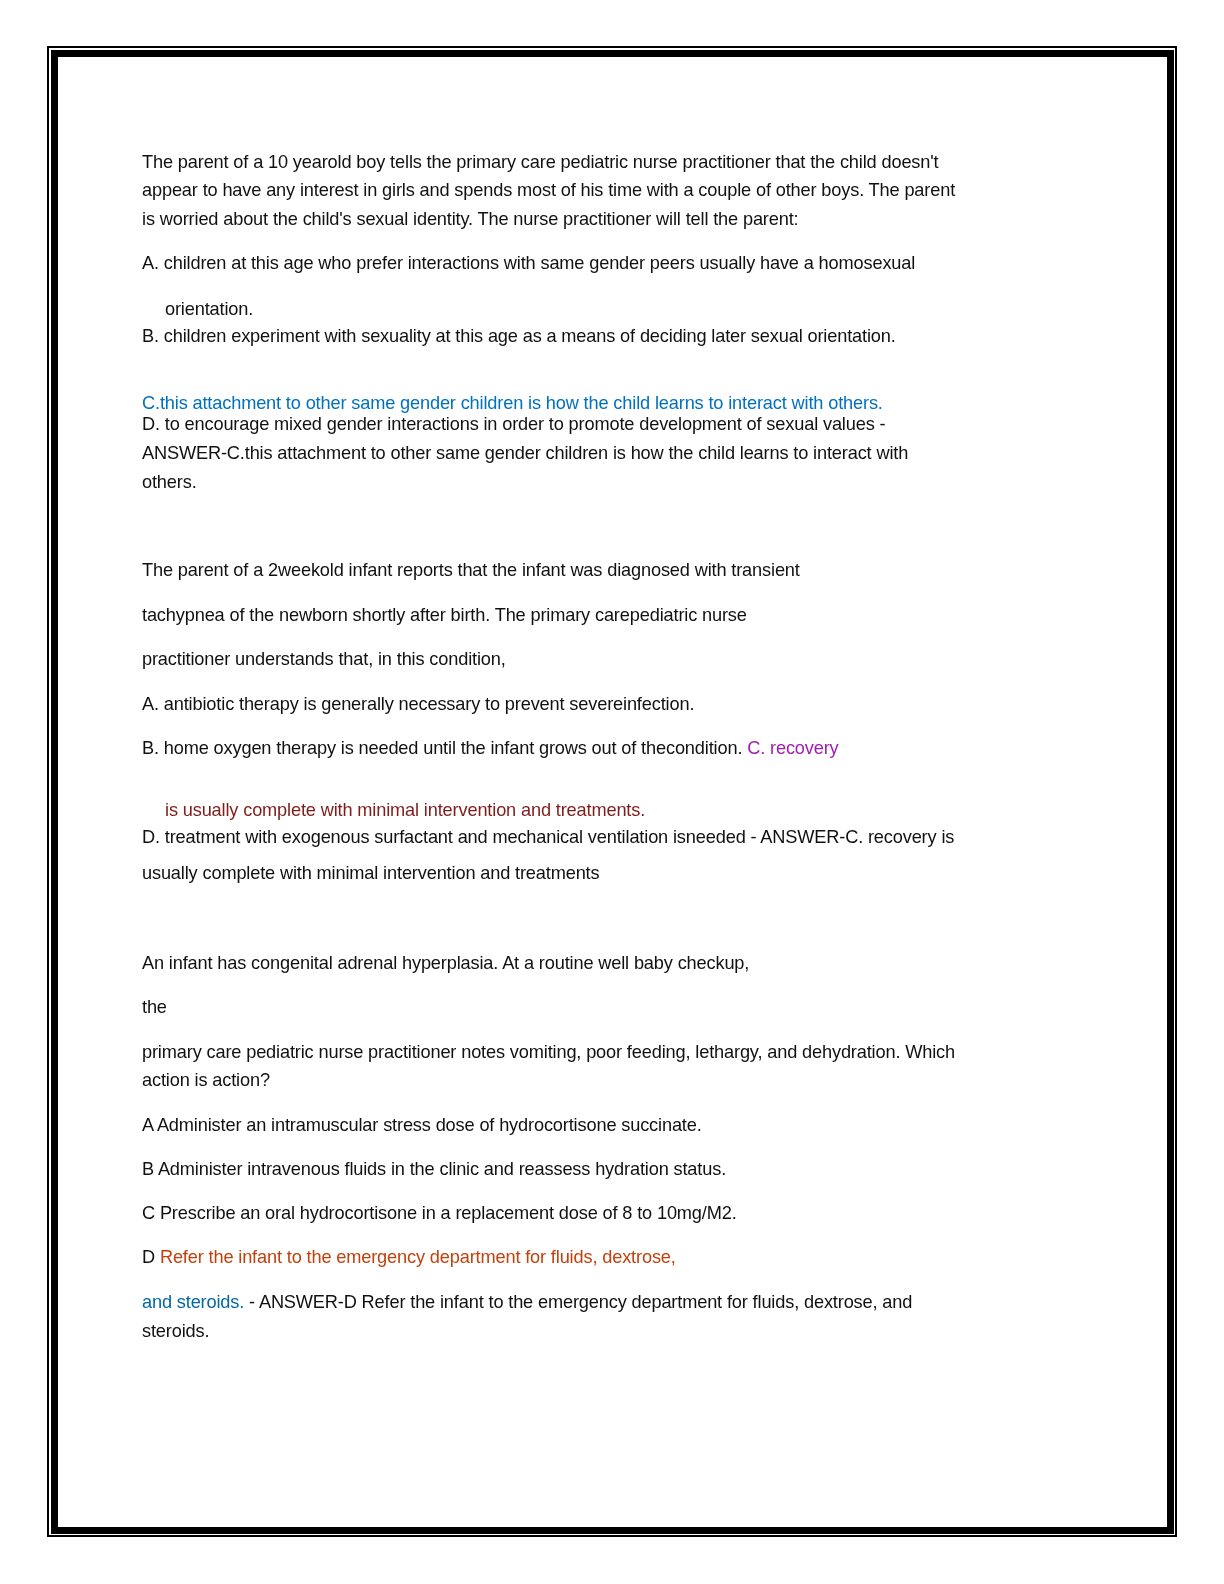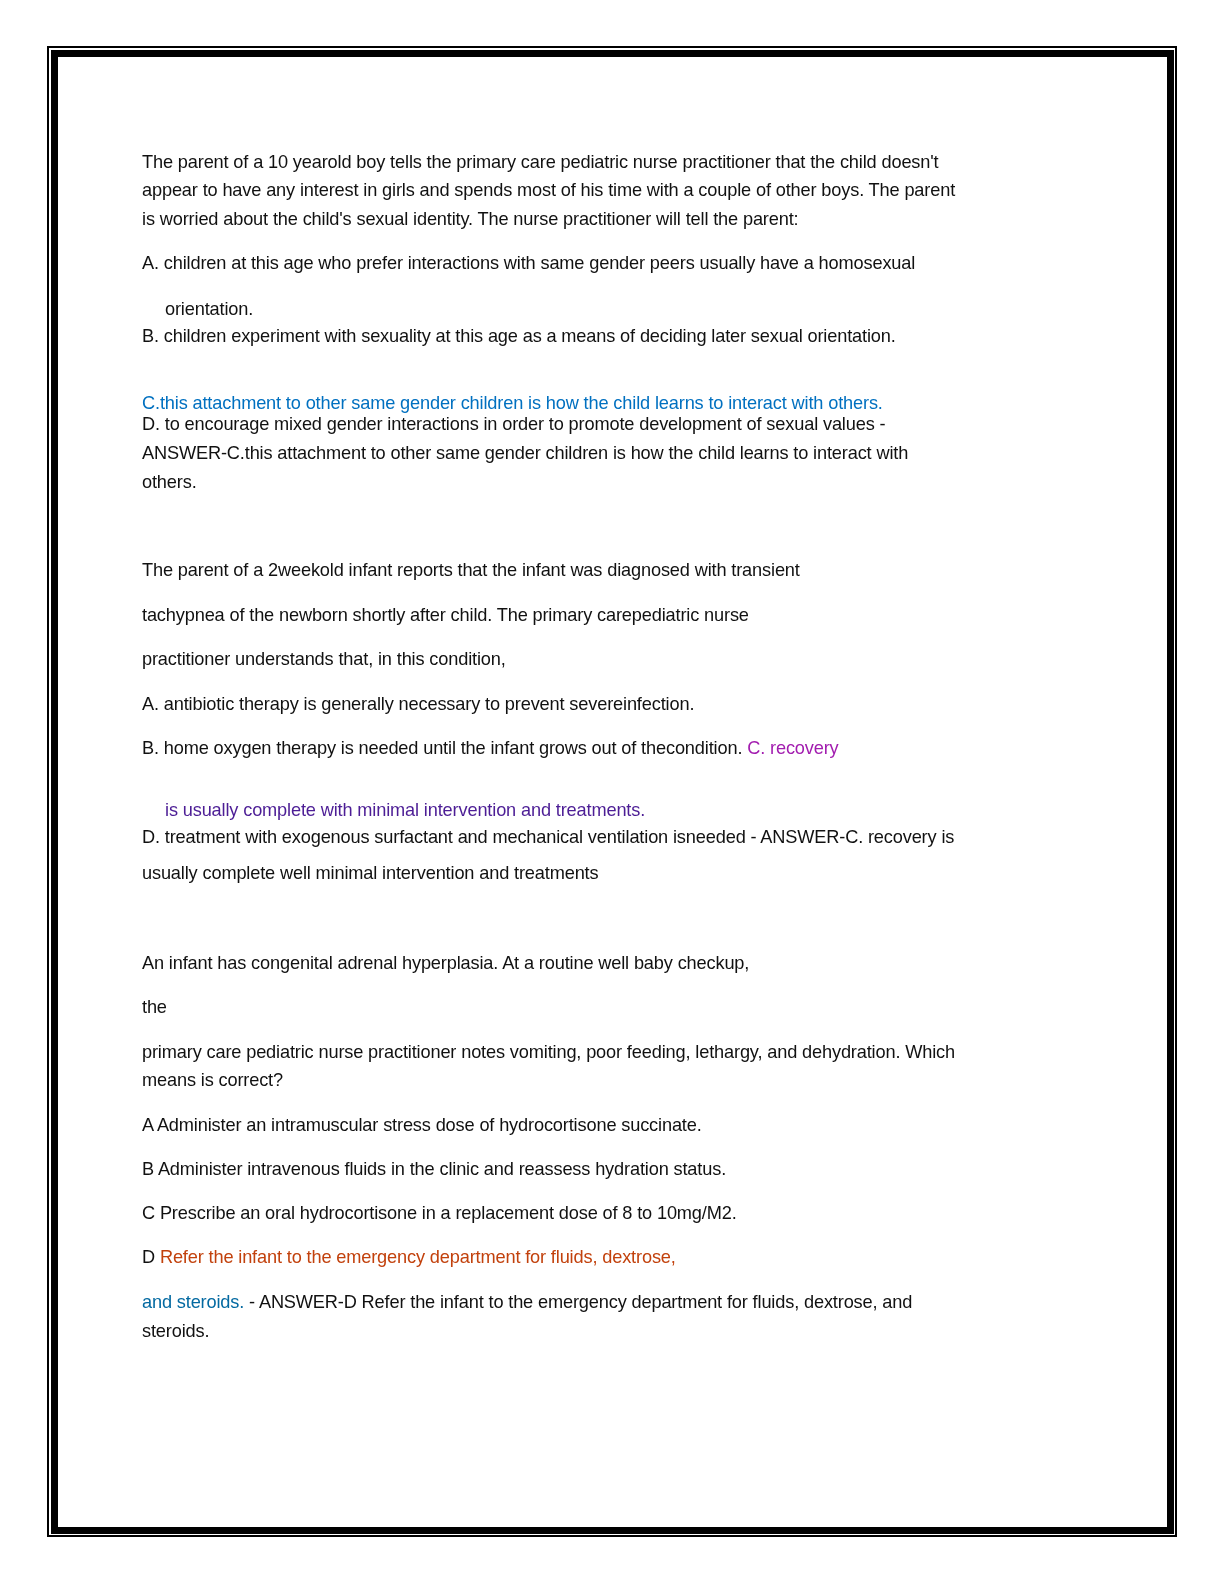--- a/index.html
+++ b/index.html
@@ -31,37 +31,37 @@
     <div class="line indent" style="top:130px">orientation.</div>
     <div class="line" style="top:174px">B. children experiment with sexuality at this age as a means of deciding later sexual orientation.</div>
     <div class="line blue" style="top: 218px; color: rgb(0, 112, 192); margin-top: 23px;">C.this attachment to other same gender children is how the child learns to interact with others.</div>
     <div class="line" style="top:262px">D. to encourage mixed gender interactions in order to promote development of sexual values -</div>
     <div class="line" style="top:291px">ANSWER-C.this attachment to other same gender children is how the child learns to interact with</div>
     <div class="line" style="top:320px">others.</div>
   </div>
 
   <div>
     <div class="line" style="top:408px">The parent of a 2weekold infant reports that the infant was diagnosed with transient</div>
-    <div class="line" style="top:453px">tachypnea of the newborn shortly after child. The primary carepediatric nurse</div>
+    <div class="line" style="top:453px">tachypnea of the newborn shortly after birth. The primary carepediatric nurse</div>
     <div class="line" style="top:497px">practitioner understands that, in this condition,</div>
     <div class="line" style="top:542px">A. antibiotic therapy is generally necessary to prevent severeinfection.</div>
     <div class="line" style="top:586px">
       <span style="white-space: pre;">B. home oxygen therapy is needed until the infant grows out of thecondition.</span>
       <span class="blue" style="white-space: pre; color: #a21caf;">C. recovery</span>
     </div>
-    <div class="line indent blue" style="top: 631px; color: #4c1d95;">is usually complete with minimal intervention and treatments.</div>
+    <div class="line indent blue" style="top: 631px; color: #7f1d1d;">is usually complete with minimal intervention and treatments.</div>
     <div class="line" style="top:675px">D. treatment with exogenous surfactant and mechanical ventilation isneeded - ANSWER-C. recovery is</div>
-    <div class="line" style="top:711px">usually complete well minimal intervention and treatments</div>
+    <div class="line" style="top:711px">usually complete with minimal intervention and treatments</div>
   </div>
 
   <div>
     <div class="line" style="top:801px">An infant has congenital adrenal hyperplasia. At a routine well baby checkup,</div>
     <div class="line" style="top:845px">the</div>
     <div class="line" style="top:890px">primary care pediatric nurse practitioner notes vomiting, poor feeding, lethargy, and dehydration. Which</div>
-    <div class="line" style="top:918px">means is correct?</div>
+    <div class="line" style="top:918px">action is action?</div>
     <div class="line" style="top:963px">A Administer an intramuscular stress dose of hydrocortisone succinate.</div>
     <div class="line" style="top:1007px">B Administer intravenous fluids in the clinic and reassess hydration status.</div>
     <div class="line" style="top:1051px">C Prescribe an oral hydrocortisone in a replacement dose of 8 to 10mg/M2.</div>
     <div class="line" style="top:1095px">
       <span style="white-space: pre;">D </span><span class="blue" style="white-space: pre; color: #c2410c;">Refer the infant to the emergency department for fluids, dextrose,</span>
     </div>
     <div class="line" style="top:1140px">
       <span class="blue" style="white-space: pre; color: #0369a1;">and steroids.</span><span style="white-space: pre;"> - ANSWER-D Refer the infant to the emergency department for fluids, dextrose, and</span>
     </div>
     <div class="line" style="top:1169px">steroids.</div>

